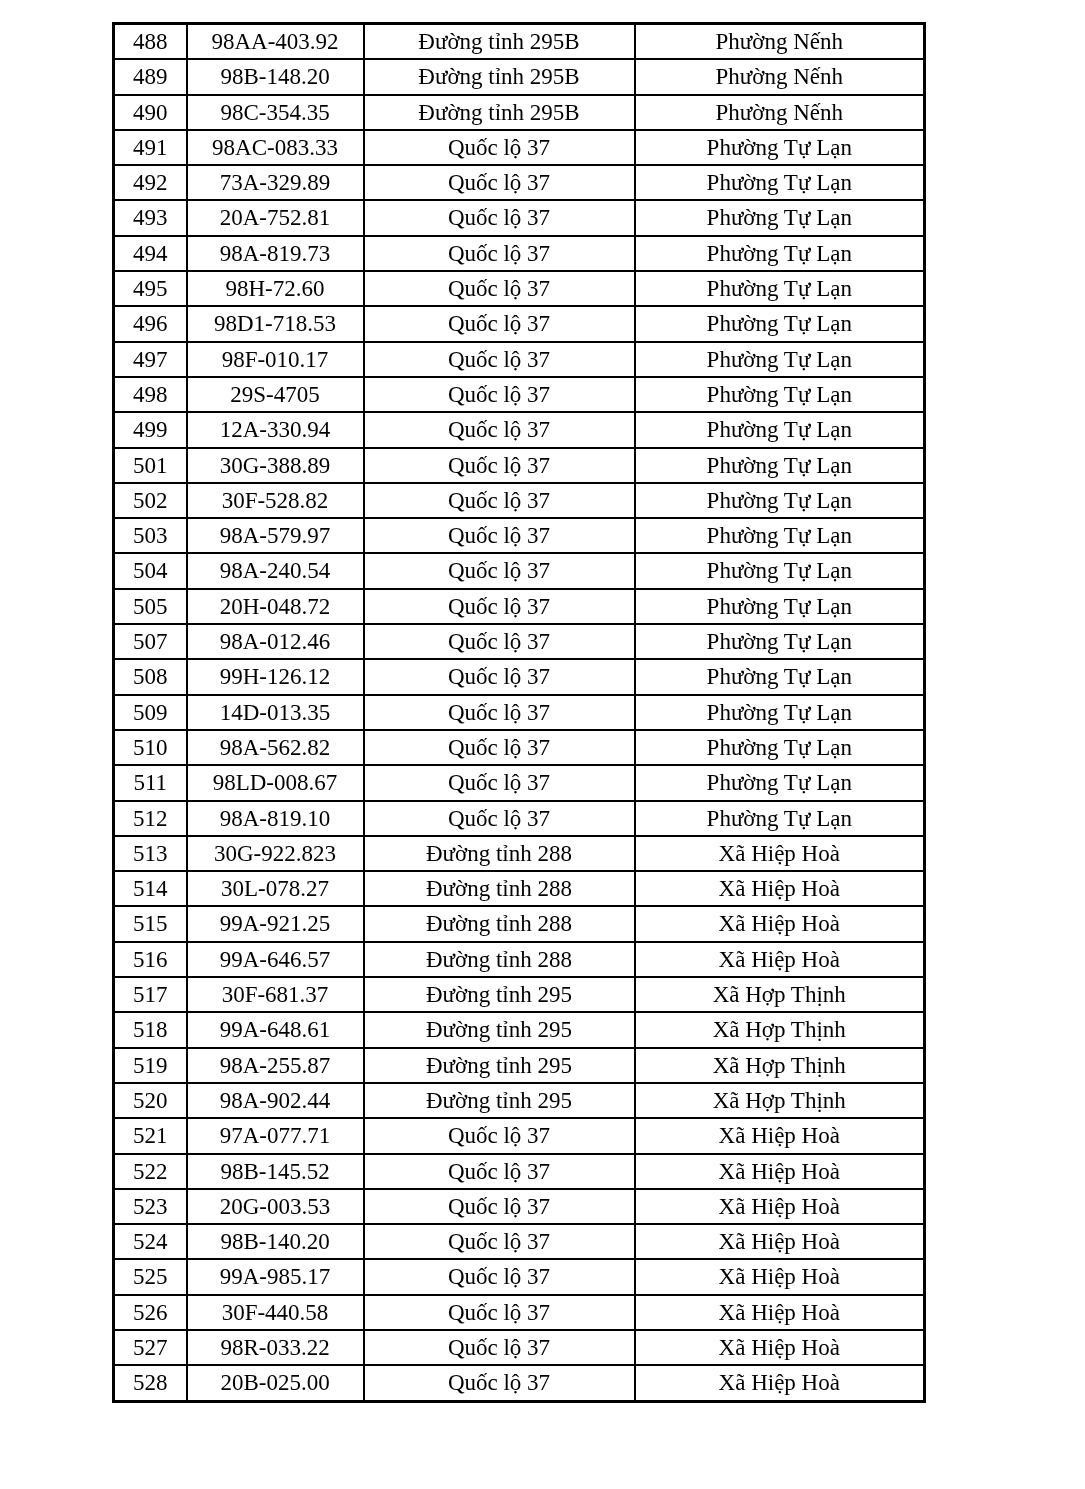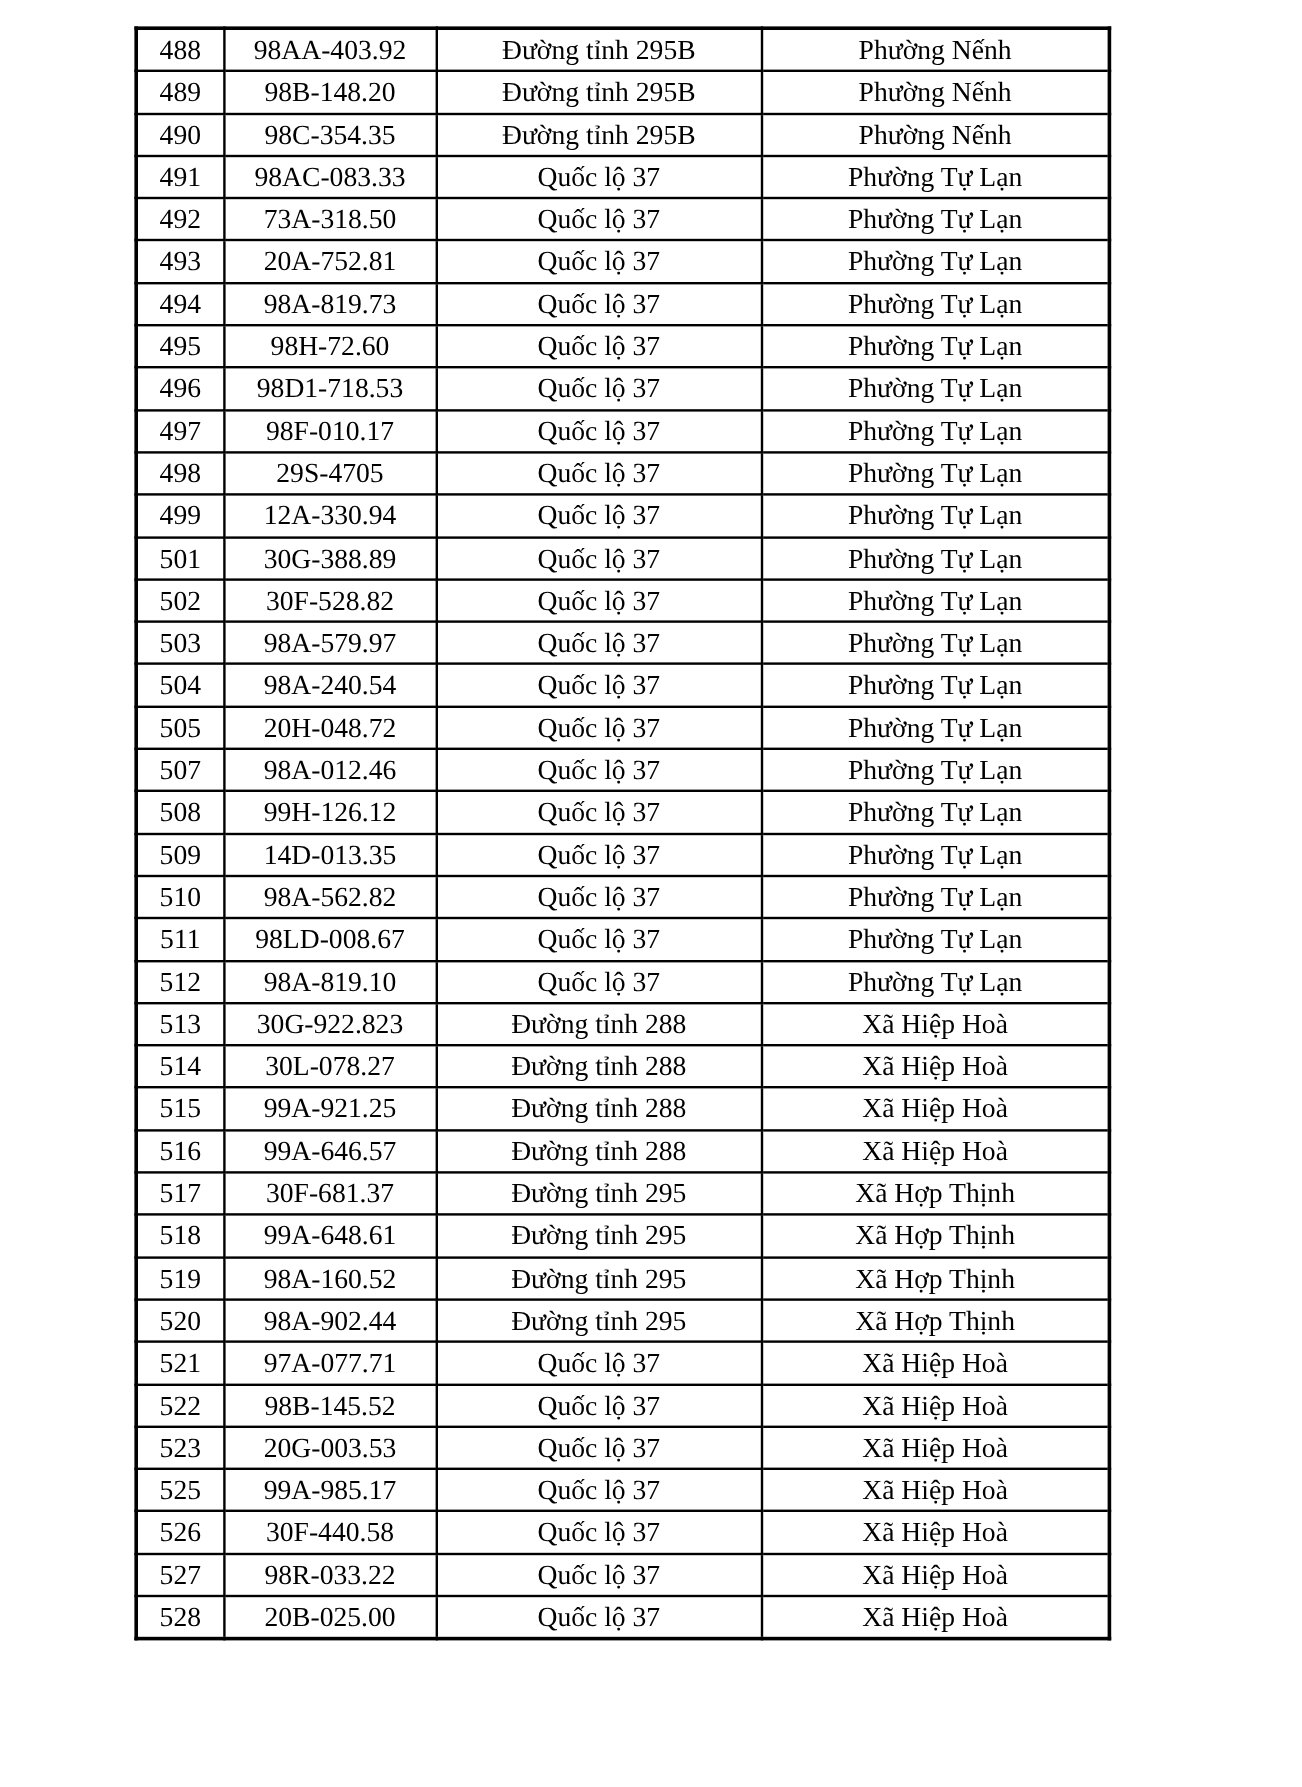--- a/index.html
+++ b/index.html
@@ -77,21 +77,21 @@
     <td>Phường Nếnh</td>
   </tr>
         <tr>
     <td>491</td>
     <td>98AC-083.33</td>
     <td>Quốc lộ 37</td>
     <td>Phường Tự Lạn</td>
   </tr>
         <tr>
     <td>492</td>
-    <td>73A-318.50</td>
+    <td>73A-329.89</td>
     <td>Quốc lộ 37</td>
     <td>Phường Tự Lạn</td>
   </tr>
         <tr>
     <td>493</td>
     <td>20A-752.81</td>
     <td>Quốc lộ 37</td>
     <td>Phường Tự Lạn</td>
   </tr>
         <tr>
@@ -227,21 +227,21 @@
     <td>Xã Hợp Thịnh</td>
   </tr>
         <tr>
     <td>518</td>
     <td>99A-648.61</td>
     <td>Đường tỉnh 295</td>
     <td>Xã Hợp Thịnh</td>
   </tr>
         <tr>
     <td>519</td>
-    <td>98A-160.52</td>
+    <td>98A-255.87</td>
     <td>Đường tỉnh 295</td>
     <td>Xã Hợp Thịnh</td>
   </tr>
         <tr>
     <td>520</td>
     <td>98A-902.44</td>
     <td>Đường tỉnh 295</td>
     <td>Xã Hợp Thịnh</td>
   </tr>
         <tr>
@@ -252,20 +252,26 @@
   </tr>
         <tr>
     <td>522</td>
     <td>98B-145.52</td>
     <td>Quốc lộ 37</td>
     <td>Xã Hiệp Hoà</td>
   </tr>
         <tr>
     <td>523</td>
     <td>20G-003.53</td>
+    <td>Quốc lộ 37</td>
+    <td>Xã Hiệp Hoà</td>
+  </tr>
+        <tr>
+    <td>524</td>
+    <td>98B-140.20</td>
     <td>Quốc lộ 37</td>
     <td>Xã Hiệp Hoà</td>
   </tr>
         <tr>
     <td>525</td>
     <td>99A-985.17</td>
     <td>Quốc lộ 37</td>
     <td>Xã Hiệp Hoà</td>
   </tr>
         <tr>

